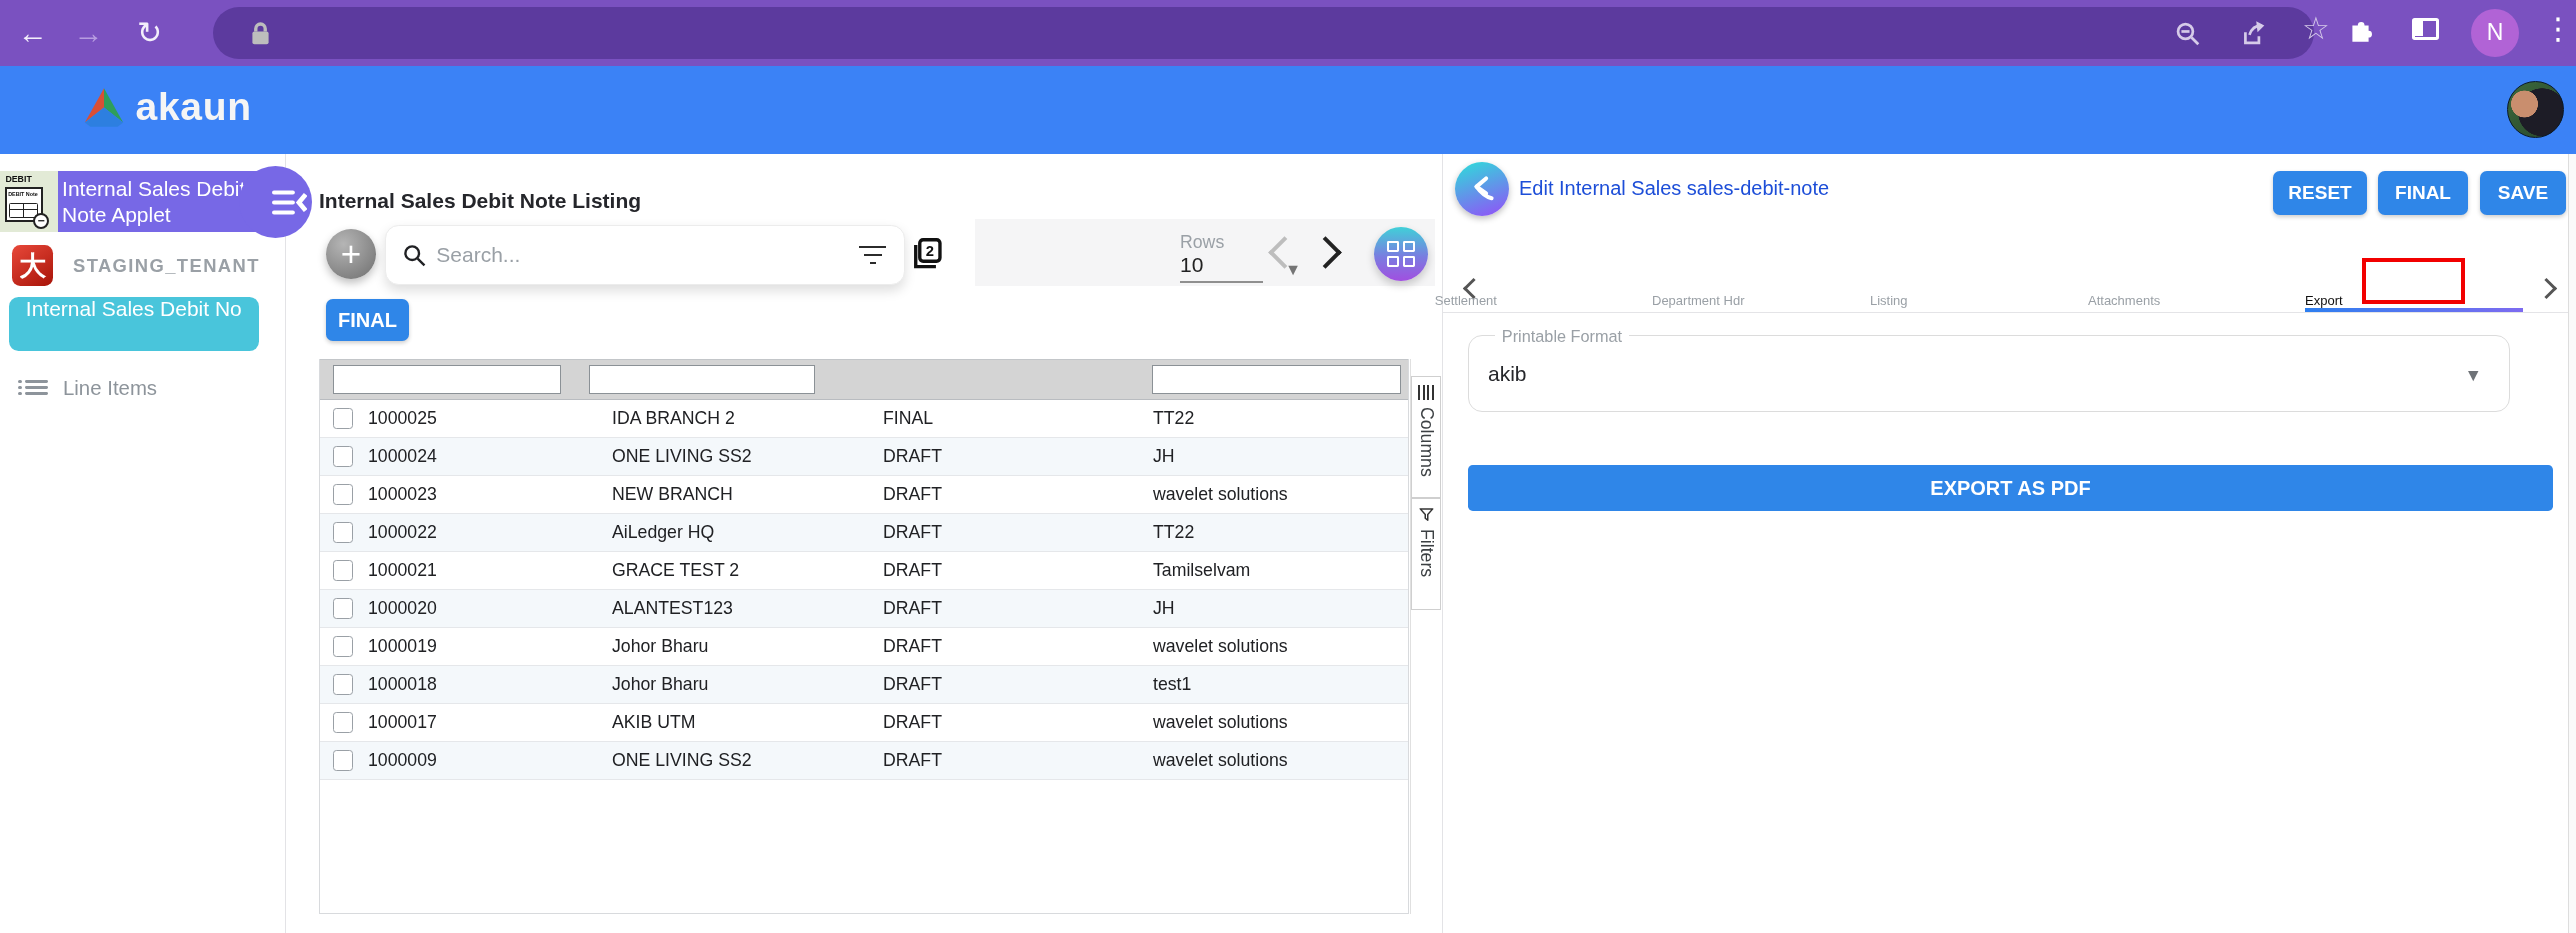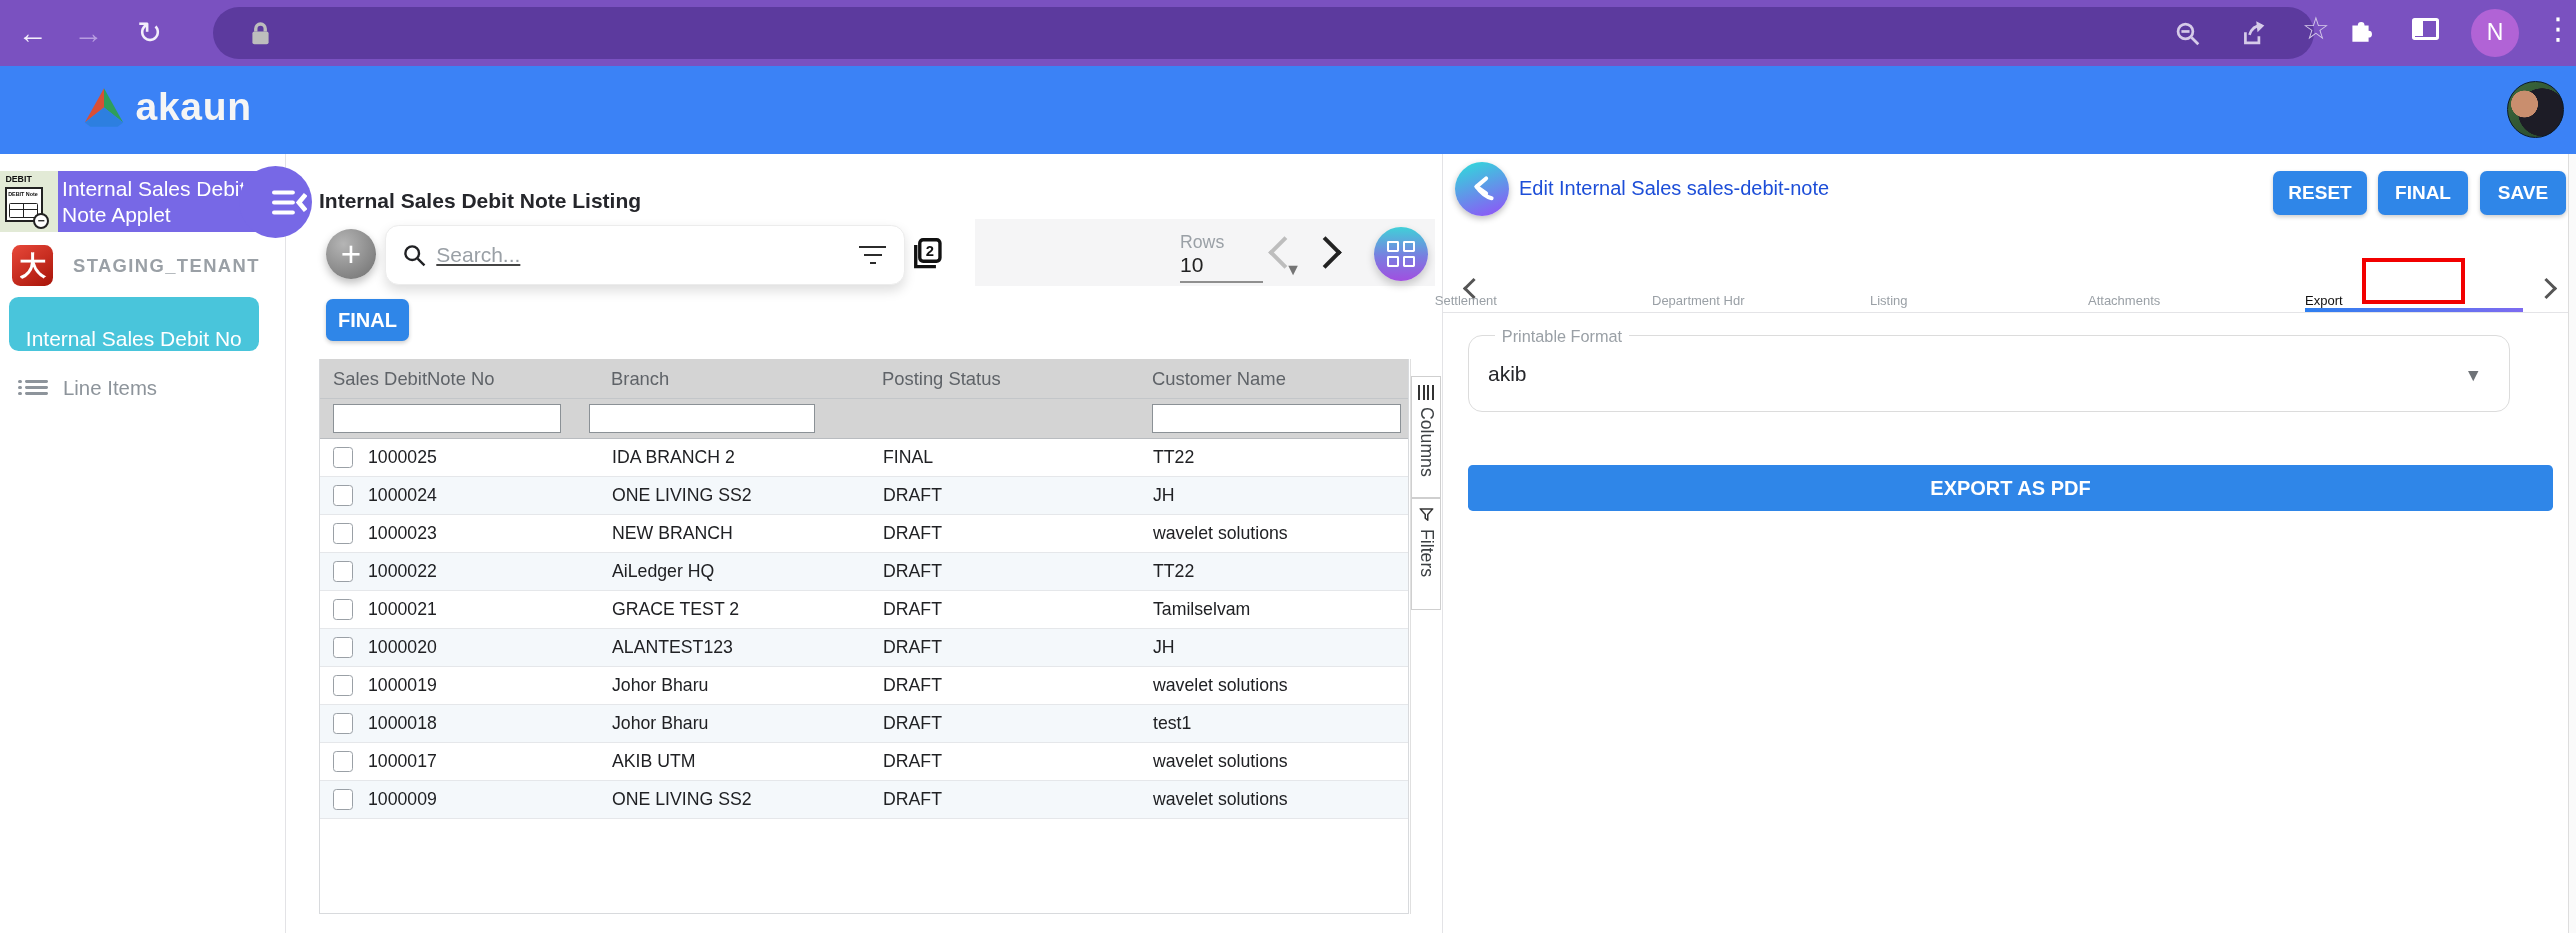--- a/index.html
+++ b/index.html
@@ -37,36 +37,36 @@
       background:linear-gradient(#222,#222) 50% 0/1.4px 100% no-repeat, linear-gradient(#222,#222) 0 45%/100% 1.4px no-repeat; }
   #applet-icon .minus { position:absolute; left:33px; top:42px; width:16.3px; height:16.3px; background:#fff; border:2px solid #222; border-radius:50%; color:#222; font-size:12.2px; line-height:12.2px; text-align:center; font-weight:bold; }
   #applet-banner { position:absolute; left:58px; top:17px; width:207px; height:61px; background:#7768e6; color:#fff;
       font-size:21px; line-height:26px; display:flex; align-items:center; padding-left:4.1px; }
   #applet-bulge { position:absolute; left:239px; top:11.6px; width:73px; height:72px; border-radius:50%; background:#7768e6; z-index:3; }
   #collapse-icon { position:absolute; left:272px; top:35px; z-index:4; }
   #tenant-icon { position:absolute; left:12.2px; top:91px; width:41px; height:41px; border-radius:8.2px;
       background:linear-gradient(145deg,#e8483a,#a81408); color:#fff; font-size:27px; font-weight:bold; display:flex; align-items:center; justify-content:center; }
   #tenant-label { position:absolute; left:73px; top:101px; font-size:18.4px; font-weight:bold; letter-spacing:1.4px; color:#9aa0a6; }
   #module-btn { position:absolute; left:8.8px; top:143px; width:250px; height:54px; background:#49c5db; border-radius:9.5px;
-      color:#fff; font-size:21px; display:flex; align-items:flex-end; justify-content:center; white-space:nowrap; overflow:hidden; }
+      color:#fff; font-size:21px; display:flex; align-items:flex-start; justify-content:center; white-space:nowrap; overflow:hidden; }
   #line-items { position:absolute; left:25px; top:223px; display:flex; align-items:flex-start; color:#8d949b; }
   #line-items .lbl { font-size:20.4px; margin-left:15px; }
   .li-icon { display:inline-block; width:23px; }
   .li-icon i { display:block; height:3.4px; margin:2.7px 0; background:#8d949b; border-radius:1.4px; position:relative; }
   .li-icon i::before { content:""; position:absolute; left:-6.8px; top:0; width:3.4px; height:3.4px; background:#8d949b; border-radius:50%; }
 
   
   #listing { position:absolute; left:286px; top:154px; width:1155px; height:852px; background:#fff; }
   #listing-title { position:absolute; left:33px; top:35px; font-size:21px; font-weight:600; color:#25262b; }
   #toolbar-band { position:absolute; left:689px; top:65px; width:460px; height:67px; background:#f5f5f6; }
   #add-btn { position:absolute; left:40px; top:75px; width:50px; height:50px; border-radius:50%; border:none;
       background:radial-gradient(circle at 35% 30%, #b5b5b5, #6e6e6e); color:#fff; font-size:35px; line-height:48px; box-shadow:0 4.1px 8.2px rgba(0,0,0,.25); }
   #search-box { position:absolute; left:99px; top:71px; width:520px; height:60px; background:#fff; border-radius:13.6px;
       border:0.7px solid #ececec; box-shadow:0 5.4px 12.2px rgba(0,0,0,.13); display:flex; align-items:center; }
-  #search-input { border:none; outline:none; font-size:21px; color:#444; flex:1; margin-left:9.5px; font-family:inherit;text-decoration:underline; }
+  #search-input { border:none; outline:none; font-size:21px; color:#444; flex:1; margin-left:9.5px; font-family:inherit; }
   #search-input::placeholder { color:#9aa0a6; }
   #filter-lines { margin-right:17.7px; width:27px; }
   #filter-lines i { display:block; background:#2b2b2b; height:2.7px; margin:5.4px auto; }
   #filter-lines i:nth-child(1){width:27px;} #filter-lines i:nth-child(2){width:17.7px;} #filter-lines i:nth-child(3){width:6.1px;}
   #copy-icon { position:absolute; left:624px; top:83px; }
   #rows-label { position:absolute; left:894px; top:78px; font-size:17.7px; color:#9aa0a6; }
   #rows-select { position:absolute; left:894px; top:99px; width:83px; height:30px; border-bottom:2px solid #8f8f8f; font-size:21px; color:#222; }
   #rows-caret { position:absolute; left:999px; top:106px; color:#757575; font-size:16.3px; }
   .pg-chevron { position:absolute; top:87px; width:23px; height:23px; border-top:4.8px solid; border-right:4.8px solid; }
   #pg-prev { left:987px; border-color:#bdbdbd; transform:rotate(-135deg); }
@@ -242,26 +242,20 @@
     <span class="grid-ico">
         <i></i>
         <i></i>
         <i></i>
         <i></i>
       </span>
   </button>
   <button id="final-btn">FINAL</button>
 
   <div id="table-wrap">
-    <div class="thead">
-      <span class="h h1">Sales DebitNote No</span>
-      <span class="h h2">Branch</span>
-      <span class="h h3">Posting Status</span>
-      <span class="h h4">Customer Name</span>
-    </div>
     <div class="tfilter">
       <input class="fi1" style="">
       <input class="fi2" style="">
       <span></span>
       <input class="fi4" style="">
     </div>
     <div id="table-body">
   <div class="trow">
     <span class="cb"></span>
     <span class="cell">1000025</span>

